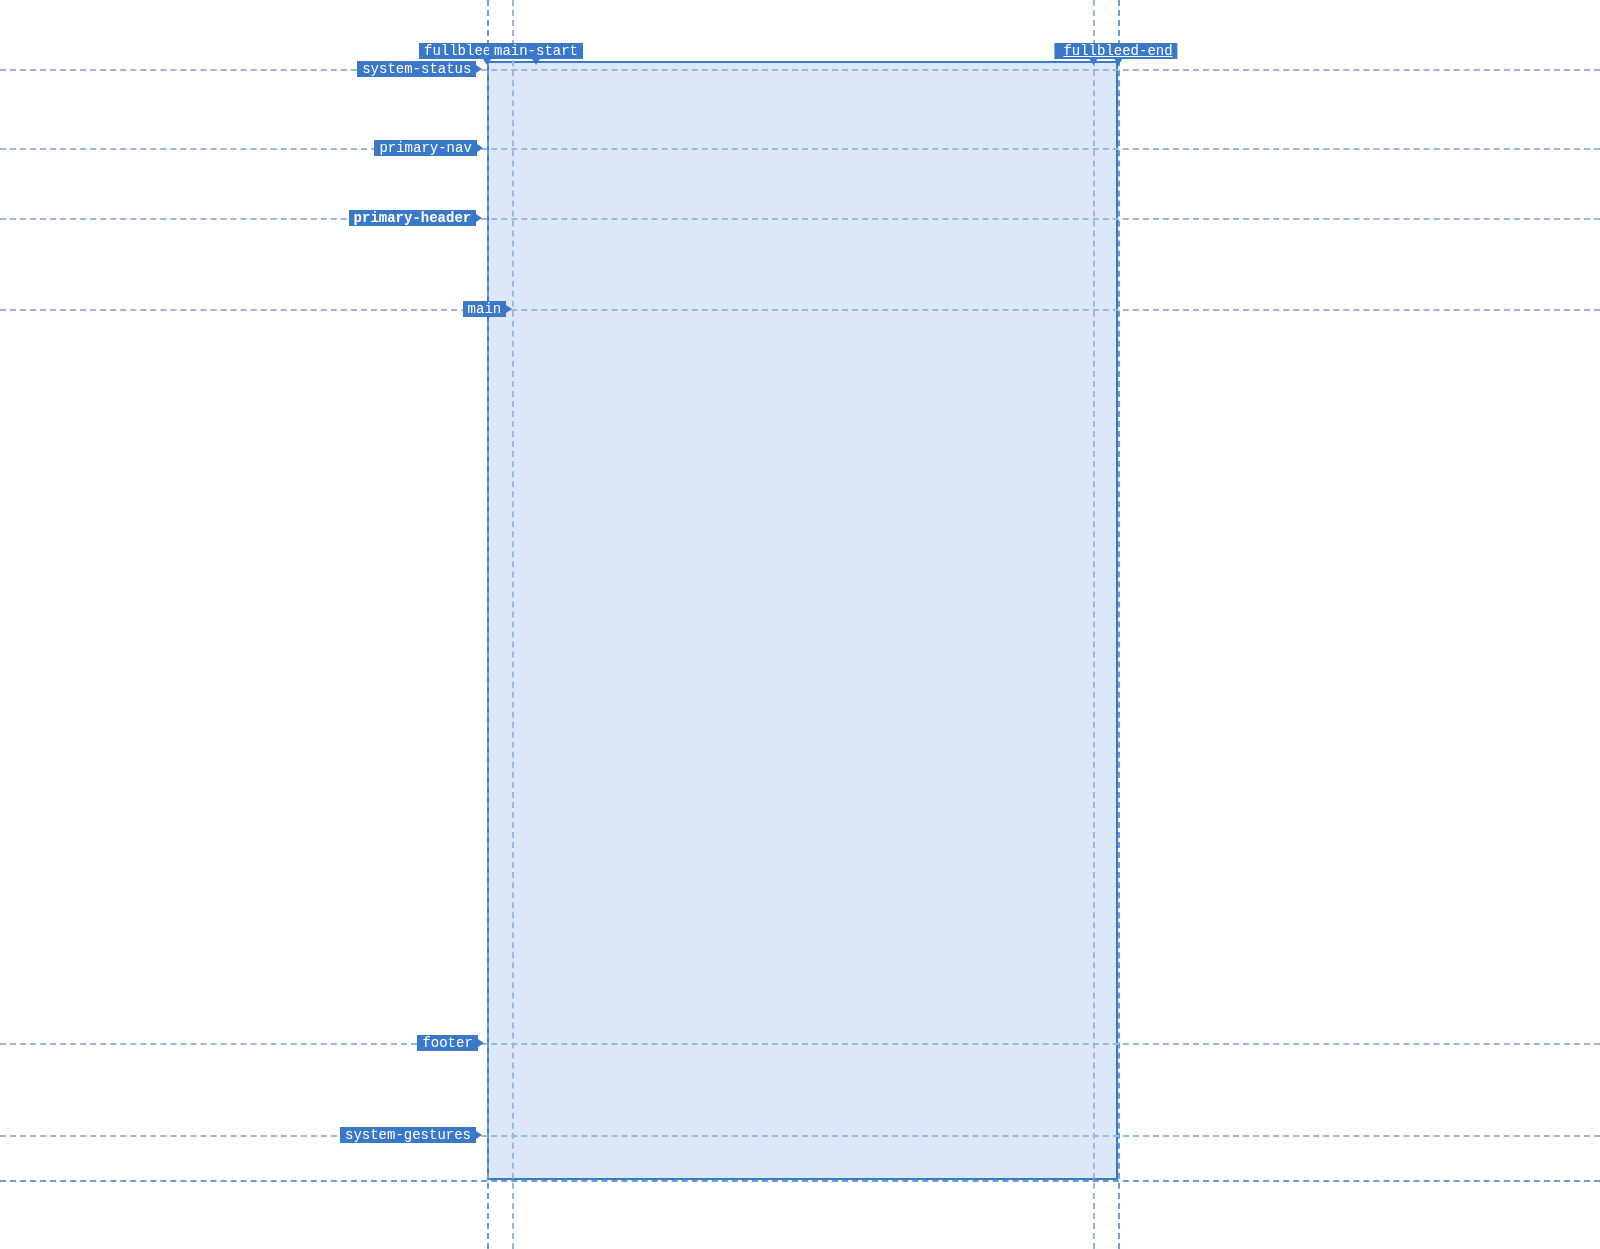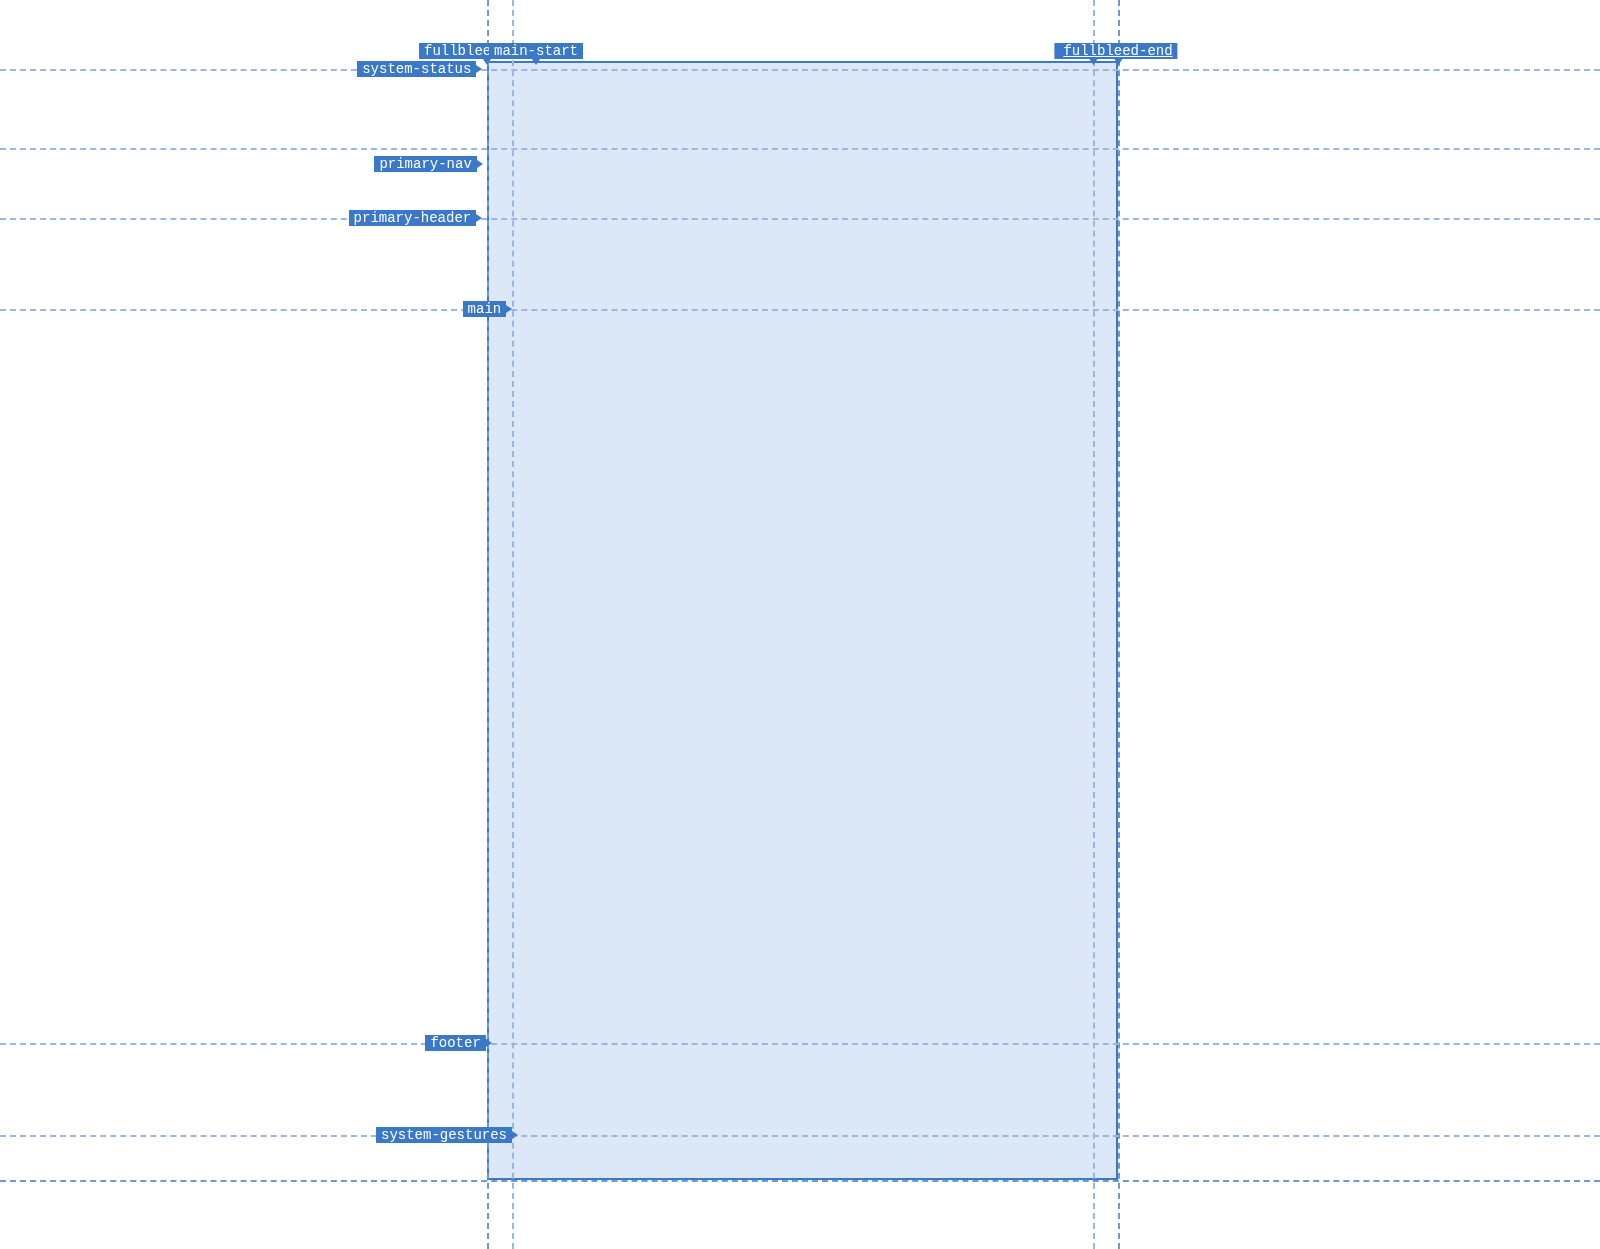--- a/index.html
+++ b/index.html
@@ -97,23 +97,23 @@
     <div class="tag v-tag" style="left: 487px; top: 43px;"><span>fullbleed-start</span></div>
     <div class="v-line lighter" style="left: 512px;"></div>
     <div class="tag v-tag" style="left: 536px; top: 43px;"><span>main-start</span></div>
     <div class="v-line lighter" style="left: 1093px;"></div>
     <div class="tag v-tag" style="left: 1093px; top: 43px;"><span>main-end</span></div>
     <div class="v-line" style="left: 1118px;"></div>
     <div class="tag v-tag" style="left: 1118px; top: 43px; text-decoration: underline;"><span>fullbleed-end</span></div>
     <div class="h-line lighter" style="top: 69px;"></div>
     <div class="tag h-tag" style="top: 69px; left: 357.2px; text-align: right;"><span>system-status</span></div>
     <div class="h-line lighter" style="top: 148px;"></div>
-    <div class="tag h-tag" style="top: 148px; left: 374.4px; margin-top: 16px;"><span>primary-nav</span></div>
+    <div class="tag h-tag" style="top: 148px; left: 374.4px;"><span>primary-nav</span></div>
     <div class="h-line lighter" style="top: 218px;"></div>
-    <div class="tag h-tag" style="top: 218px; left: 348.6px;"><span>primary-header</span></div>
+    <div class="tag h-tag" style="top: 218px; left: 348.6px; font-weight: bold;"><span>primary-header</span></div>
     <div class="h-line lighter" style="top: 309px;"></div>
     <div class="tag h-tag" style="top: 309px; left: 434.6px; margin-left: 28px;"><span>main</span></div>
     <div class="h-line lighter" style="top: 1043px;"></div>
-    <div class="tag h-tag" style="top: 1043px; left: 417.4px; margin-left: 8px;"><span>footer</span></div>
+    <div class="tag h-tag" style="top: 1043px; left: 417.4px;"><span>footer</span></div>
     <div class="h-line lighter" style="top: 1135px;"></div>
-    <div class="tag h-tag" style="top: 1135px; left: 340px; margin-left: 36px;"><span>system-gestures</span></div>
+    <div class="tag h-tag" style="top: 1135px; left: 340px;"><span>system-gestures</span></div>
     <div class="h-line" style="top: 1180px;"></div>
   </div>
 
 </body></html>

